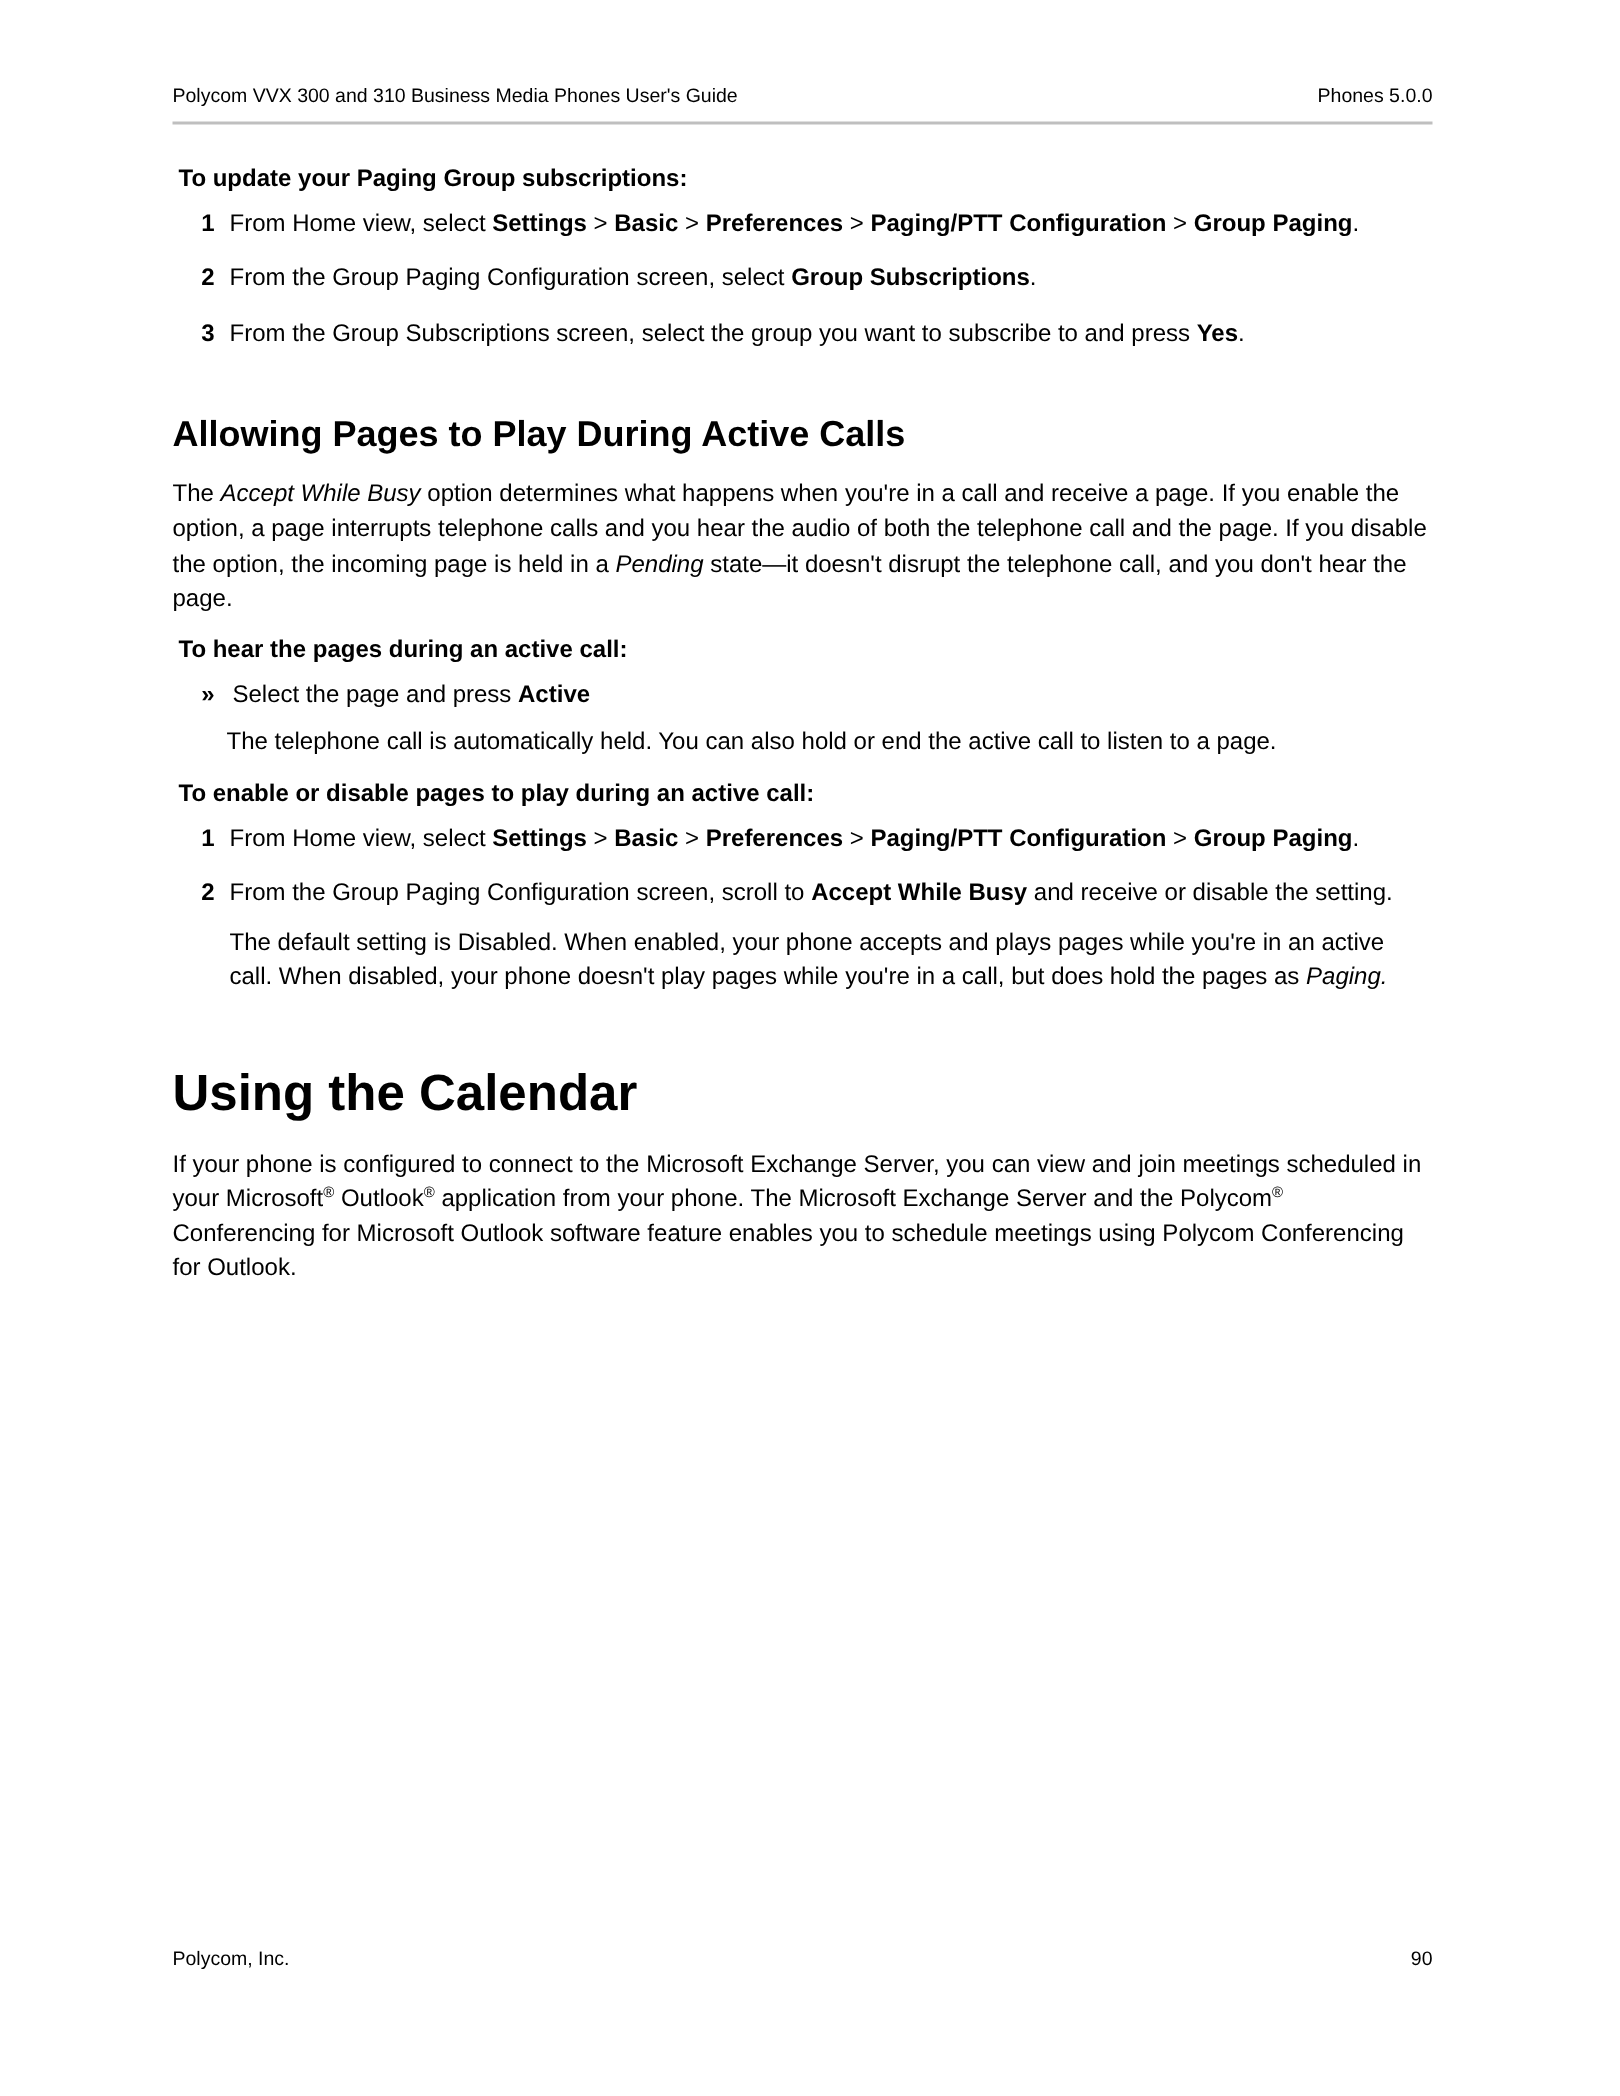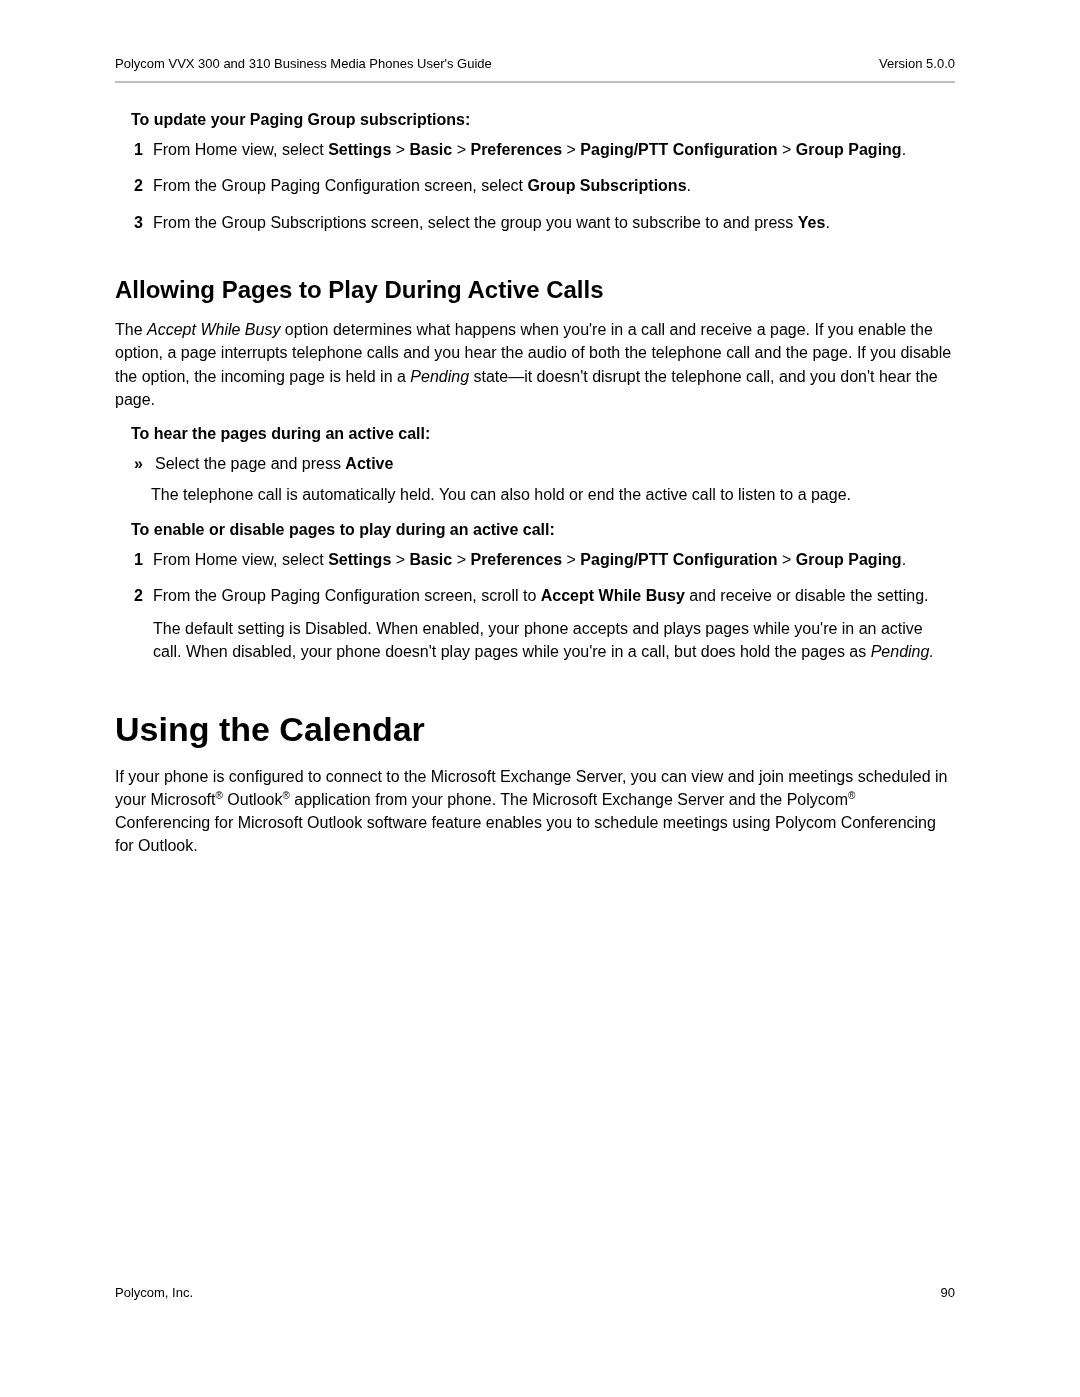--- a/index.html
+++ b/index.html
@@ -24,21 +24,21 @@
     margin-bottom: 10px;
   }
   .rule {
     border: none;
     border-top: 2px solid #bfbfbf;
     margin: 0 0 28px 0;
   }
   .procedure-title {
     font-size: 16px;
     font-weight: bold;
-    margin: 6px 0 10px 16px;
+    margin: 6px 0 10px 4px;
   }
   .step {
     display: flex;
     margin: 0 0 14px 0;
     font-size: 16px;
     line-height: 1.4;
   }
   .step-num {
     font-weight: bold;
     min-width: 28px;
@@ -90,35 +90,35 @@
     margin: 46px 0 16px 0;
   }
   sup.reg {
     font-size: 10px;
     vertical-align: super;
   }
   .footer {
     position: absolute;
     left: 115px;
     right: 125px;
-    bottom: 53px;
+    bottom: 40px;
     display: flex;
     justify-content: space-between;
     font-size: 13px;
     align-items: center;
   }
 </style>
 </head>
 <body>
 
 <div class="page">
 
   <div class="runhead">
     <span>Polycom VVX 300 and 310 Business Media Phones User's Guide</span>
-    <span>Version 5.0.0</span>
+    <span>Phones 5.0.0</span>
   </div>
   <hr class="rule">
 
   <div class="procedure-title">To update your Paging Group subscriptions:</div>
 
   <div class="step">
     <div class="step-num">1</div>
     <div class="step-body">
       <span class="sp">From Home view, select </span><span class="sp b">Settings</span><span class="sp"> &gt; </span><span class="sp b">Basic</span><span class="sp"> &gt; </span><span class="sp b">Preferences</span><span class="sp"> &gt; </span><span class="sp b">Paging/PTT Configuration</span><span class="sp"> &gt; </span><span class="sp b">Group Paging</span><span class="sp">.</span>
     </div>
@@ -161,21 +161,21 @@
     <div class="step-body">
       <span class="sp">From Home view, select </span><span class="sp b">Settings</span><span class="sp"> &gt; </span><span class="sp b">Basic</span><span class="sp"> &gt; </span><span class="sp b">Preferences</span><span class="sp"> &gt; </span><span class="sp b">Paging/PTT Configuration</span><span class="sp"> &gt; </span><span class="sp b">Group Paging</span><span class="sp">.</span>
     </div>
   </div>
 
   <div class="step">
     <div class="step-num">2</div>
     <div class="step-body">
       <span class="sp">From the Group Paging Configuration screen, scroll to </span><span class="sp b">Accept While Busy</span><span class="sp"> and receive or disable the setting.</span>
       <div class="step-continuation">
-        <span class="sp">The default setting is Disabled. When enabled, your phone accepts and plays pages while you're in an active call. When disabled, your phone doesn't play pages while you're in a call, but does hold the pages as </span><span class="sp i">Pending.</span>
+        <span class="sp">The default setting is Disabled. When enabled, your phone accepts and plays pages while you're in an active call. When disabled, your phone doesn't play pages while you're in a call, but does hold the pages as </span><span class="sp i">Paging.</span>
       </div>
     </div>
   </div>
 
   <div class="h1">Using the Calendar</div>
 
   <p class="para">
     <span class="sp">If your phone is configured to connect to the Microsoft Exchange Server, you can view and join meetings scheduled in your Microsoft</span><sup class="reg">®</sup><span class="sp"> Outlook</span><sup class="reg">®</sup><span class="sp"> application from your phone. The Microsoft Exchange Server and the Polycom</span><sup class="reg">®</sup><span class="sp"> Conferencing for Microsoft Outlook software feature enables you to schedule meetings using Polycom Conferencing for Outlook.</span>
   </p>
 

